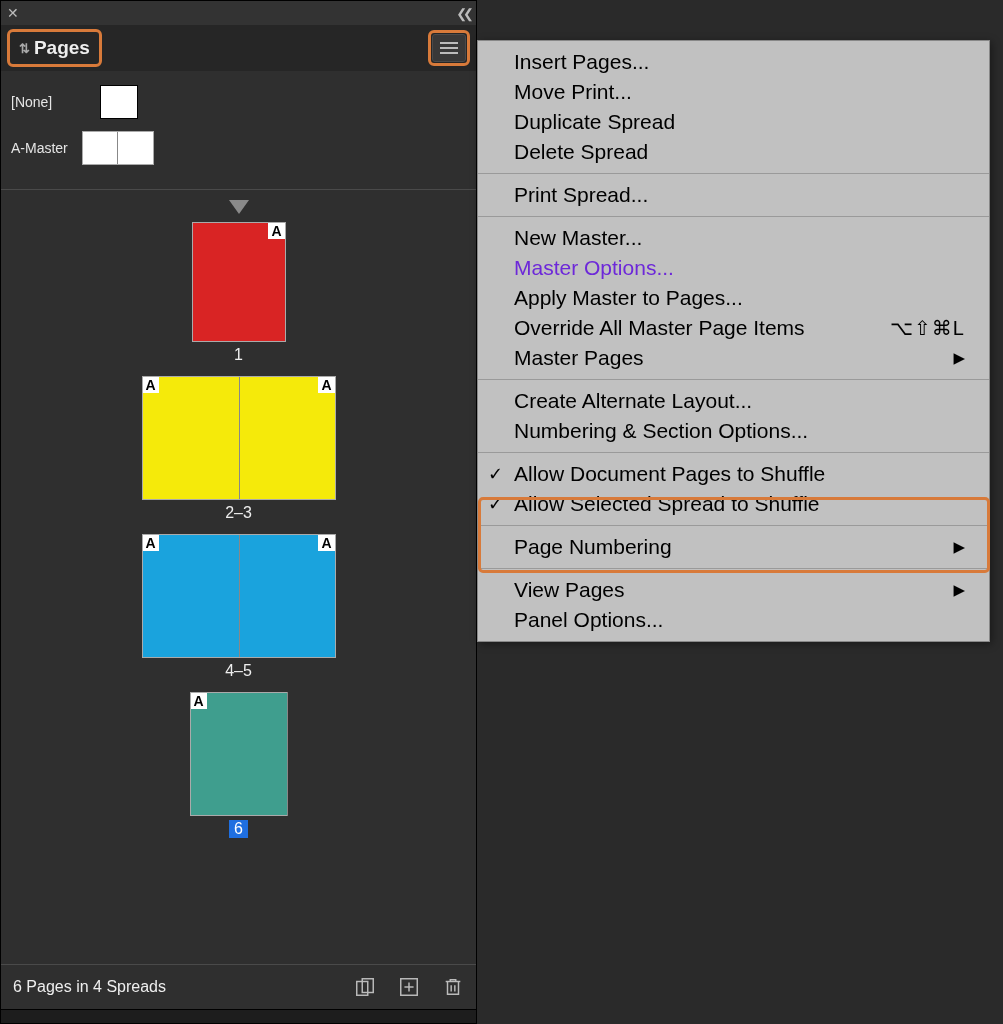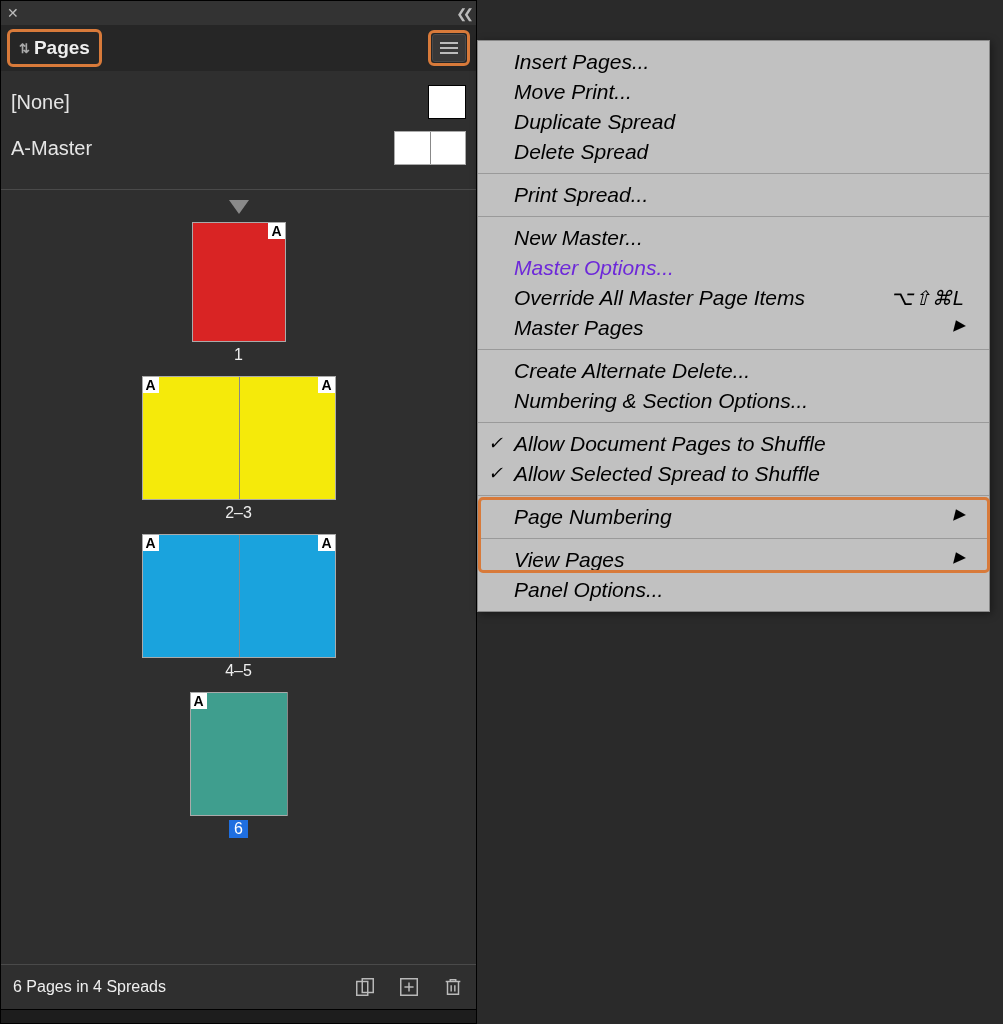--- a/index.html
+++ b/index.html
@@ -10,21 +10,21 @@
   .titlebar .collapse{letter-spacing:-4px;font-size:13px;}
   .tabbar{height:46px;display:flex;align-items:center;justify-content:space-between;padding:0 6px;background:#262626;}
   .tabname{display:flex;align-items:center;gap:4px;font-weight:bold;font-size:19px;color:#eee;padding:4px 8px;}
   .updown-icon{font-size:13px;color:#aaa;display:inline-block;}
   .highlight-box{border:3px solid #d87a3a;border-radius:6px;padding:1px;}
   .menu-btn{width:34px;height:28px;display:flex;align-items:center;justify-content:center;background:#383838;border:1px solid #4a4a4a;border-radius:3px;}
   .ham{width:18px;height:2px;background:#bbb;position:relative;}
   .ham::before,.ham::after{content:"";position:absolute;left:0;width:18px;height:2px;background:#bbb;}
   .ham::before{top:-5px;}.ham::after{top:5px;}
   .masters{padding:8px 10px 18px 10px;background:#2f2f2f;border-bottom:1px solid #4a4a4a;}
-  .master-row{display:flex;align-items:center;justify-content:space-between;height:46px;font-size:20px;color:#e5e5e5;gap:10px;}
+  .master-row{display:flex;align-items:center;height:46px;font-size:14px;color:#e5e5e5;gap:10px;}
   .mastthumb{width:38px;height:34px;background:#fff;border:1px solid #000;}
   .mastthumb.spread{width:72px;display:flex;}
   .mastthumb.spread>div{flex:1;border-right:1px solid #888;}
   .mastthumb.spread>div:last-child{border-right:0;}
   .masterthumb-wrap{width:76px;display:flex;justify-content:flex-end;}
   .pagearea{padding:10px 0 0 0;height:740px;overflow:hidden;display:flex;flex-direction:column;align-items:center;gap:12px;}
   .tri{width:0;height:0;border-left:10px solid transparent;border-right:10px solid transparent;border-top:14px solid #8a8a8a;margin-bottom:-4px;}
   .spreadwrap{display:flex;flex-direction:column;align-items:center;gap:4px;}
   .spread{display:flex;border:1px solid #aaa;position:relative;}
   .page{position:relative;}
@@ -40,21 +40,21 @@
   .plabel.sel{background:#1f6fe0;color:#fff;padding:0 5px;}
   .footer{position:absolute;left:0;bottom:0;width:100%;border-top:1px solid #4a4a4a;}
   .footer-inner{height:44px;display:flex;align-items:center;justify-content:space-between;padding:0 12px;background:#2f2f2f;color:#eee;font-size:16px;}
   .ficons{display:flex;gap:22px;align-items:center;}
   .ficon{width:22px;height:22px;stroke:#bbb;fill:none;stroke-width:1.6;}
   .dragbar{height:14px;background:#1d1d1d;border-top:1px solid #000;}
   
   .ctxmenu{position:absolute;left:477px;top:40px;width:513px;background:#c1c1c1;color:#000;border:1px solid #888;box-shadow:2px 2px 8px rgba(0,0,0,.4);font-size:21px;}
   .mgroup{padding:6px 0;}
   .msep{height:1px;background:#9a9a9a;margin:0;}
-  .mitem{position:relative;padding:3px 24px 3px 36px;display:flex;align-items:flex-start;justify-content:space-between;white-space:nowrap;font-style:italic;}
+  .mitem{position:relative;padding:3px 24px 3px 36px;display:flex;align-items:center;justify-content:space-between;white-space:nowrap;}
   .mitem.disabled{color:#6d28d9;}
   .mitem .check{position:absolute;left:10px;font-size:18px;}
   .mitem .submenu-arrow{font-size:15px;}
   .mitem .shortcut{font-size:20px;letter-spacing:1px;}
   .hl2{position:absolute;left:478px;top:497px;width:512px;height:76px;border:3px solid #d87a3a;border-radius:5px;pointer-events:none;}
 </style>
 </head>
 <body>
 
 <div class="panel">
@@ -191,32 +191,35 @@
   </div>
   <div class="msep"></div>
   <div class="mgroup">
     <div class="mitem">
         <span>New Master...</span>
       </div>
     <div class="mitem disabled">
         <span>Master Options...</span>
       </div>
     <div class="mitem">
+        <span>Apply Master to Pages...</span>
+      </div>
+    <div class="mitem">
         <span>Override All Master Page Items</span>
         <span class="shortcut">⌥⇧⌘L</span>
       </div>
     <div class="mitem">
         <span>Master Pages</span>
         <span class="submenu-arrow">▶</span>
       </div>
   </div>
   <div class="msep"></div>
   <div class="mgroup">
     <div class="mitem">
-        <span>Create Alternate Delete...</span>
+        <span>Create Alternate Layout...</span>
       </div>
     <div class="mitem">
         <span>Numbering &amp; Section Options...</span>
       </div>
   </div>
   <div class="msep"></div>
   <div class="mgroup">
     <div class="mitem">
         <span class="check">✓</span>
         <span>Allow Document Pages to Shuffle</span>

